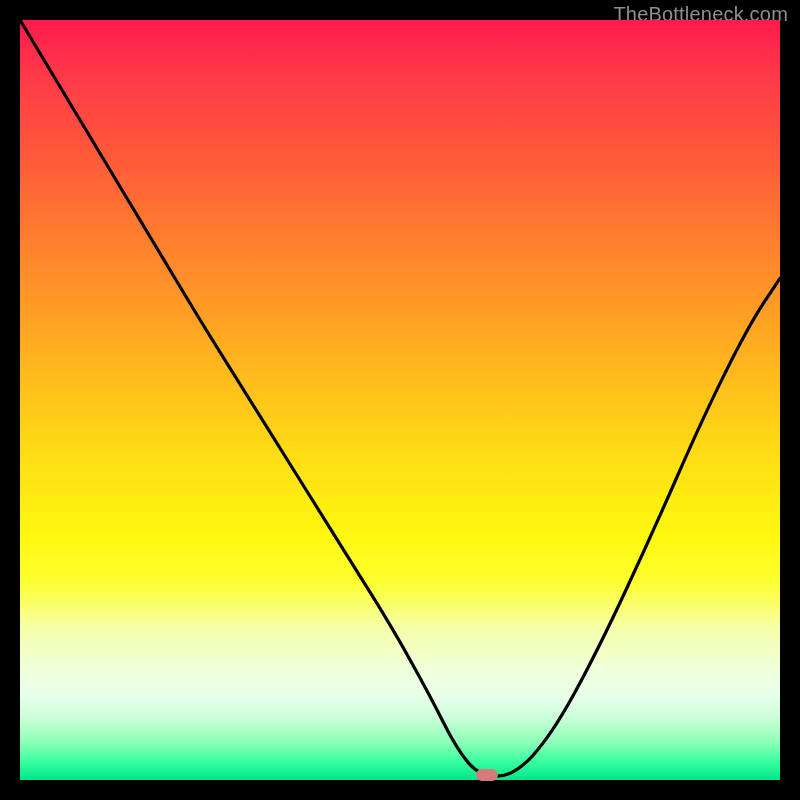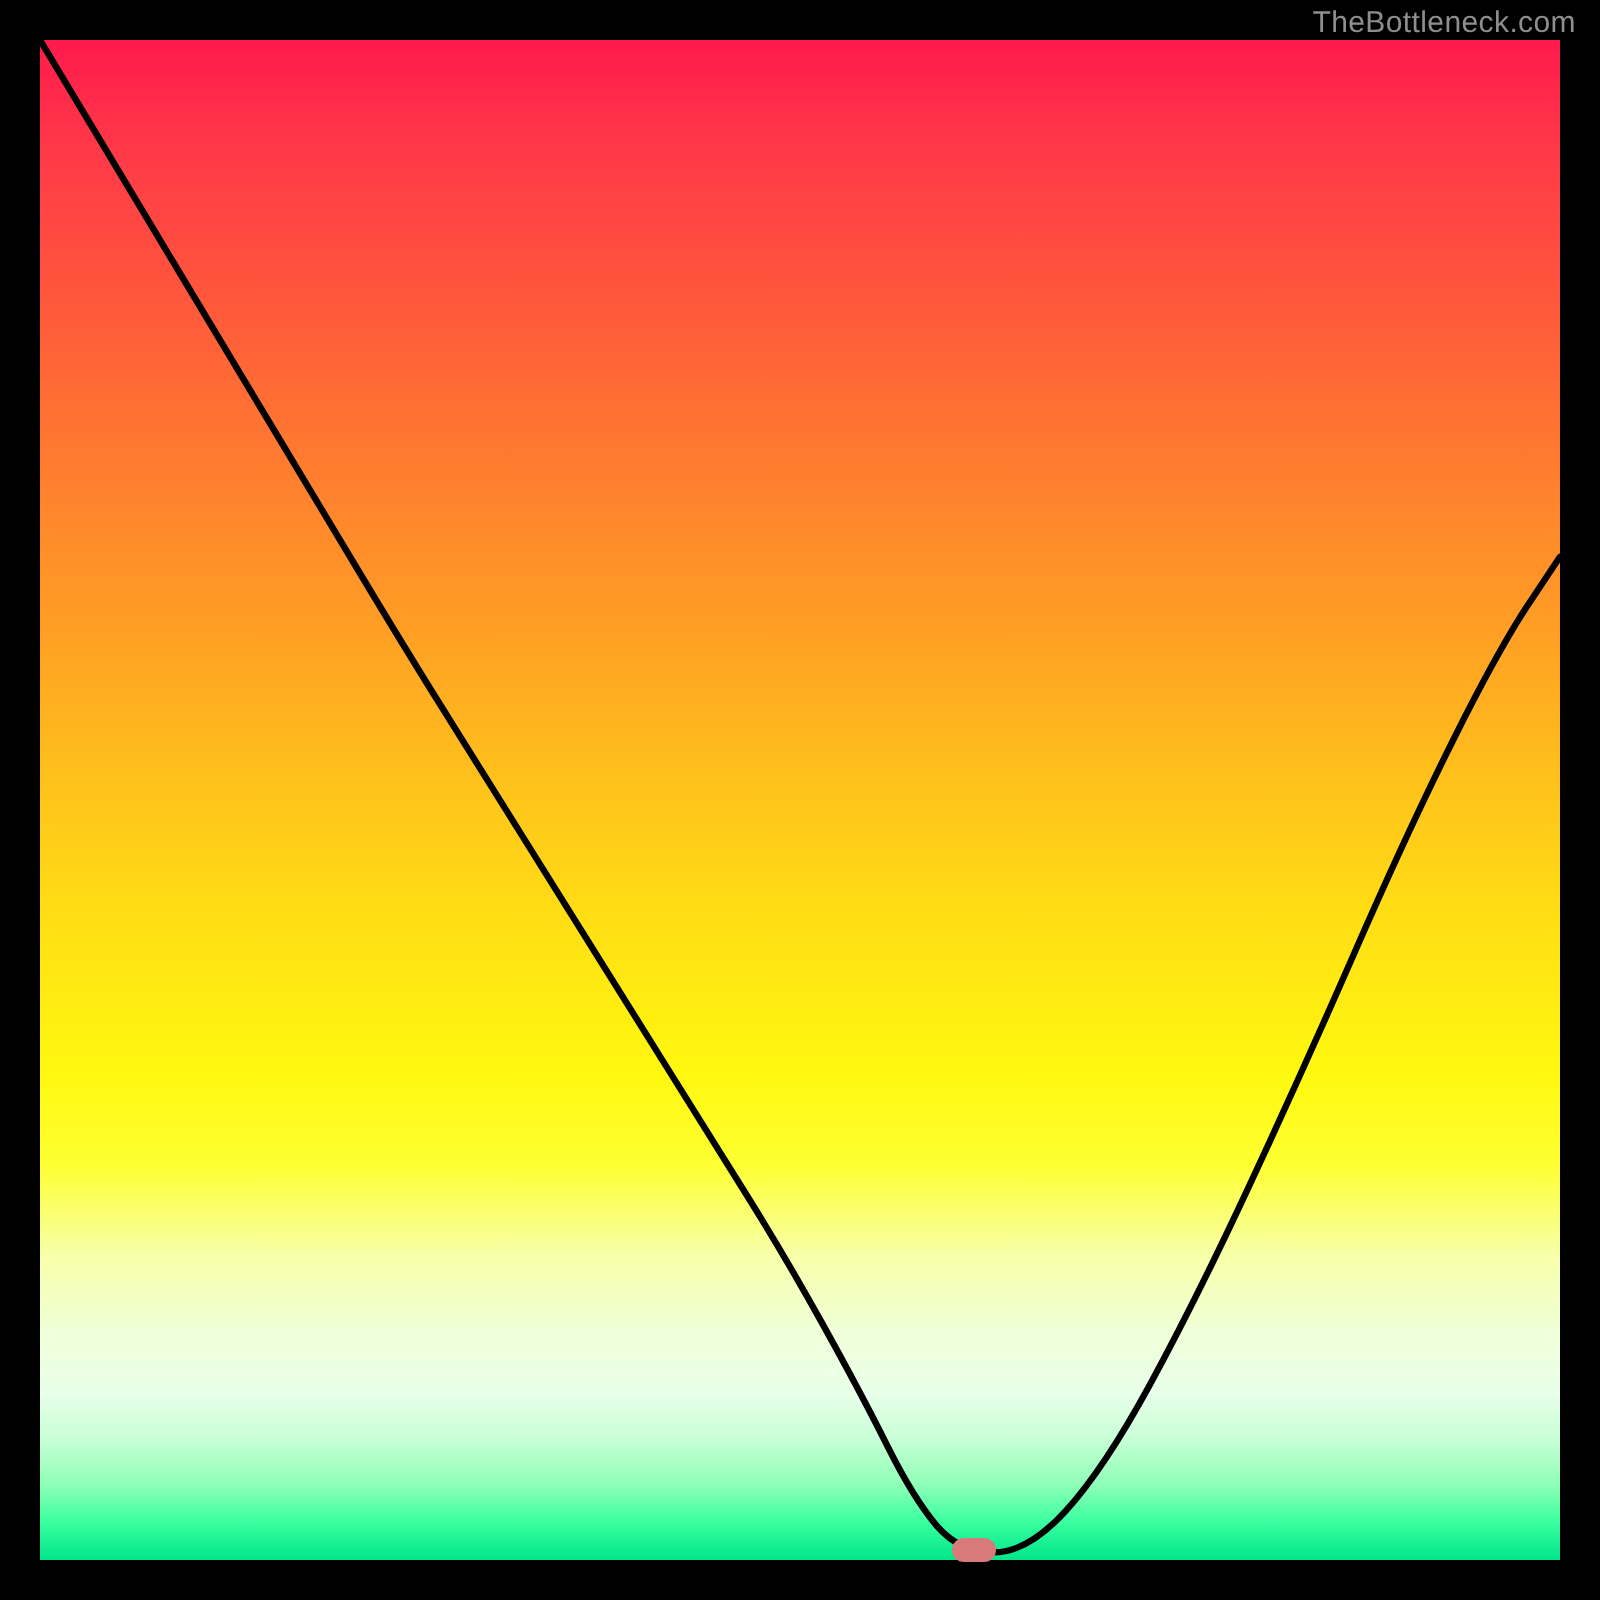--- a/index.html
+++ b/index.html
@@ -56,21 +56,21 @@
     width: 22px;
     height: 12px;
     background: #d97a7a;
     border-radius: 6px;
   }
   .watermark {
     position: absolute;
     top: 3px;
     right: 12px;
     color: #8e8e8e;
-    font-size: 15px;
+    font-size: 20px;
     font-weight: 500;
     letter-spacing: 0.2px;
     user-select: none;
   }
 </style>
 </head>
 <body>
 
 <div class="container">
 

